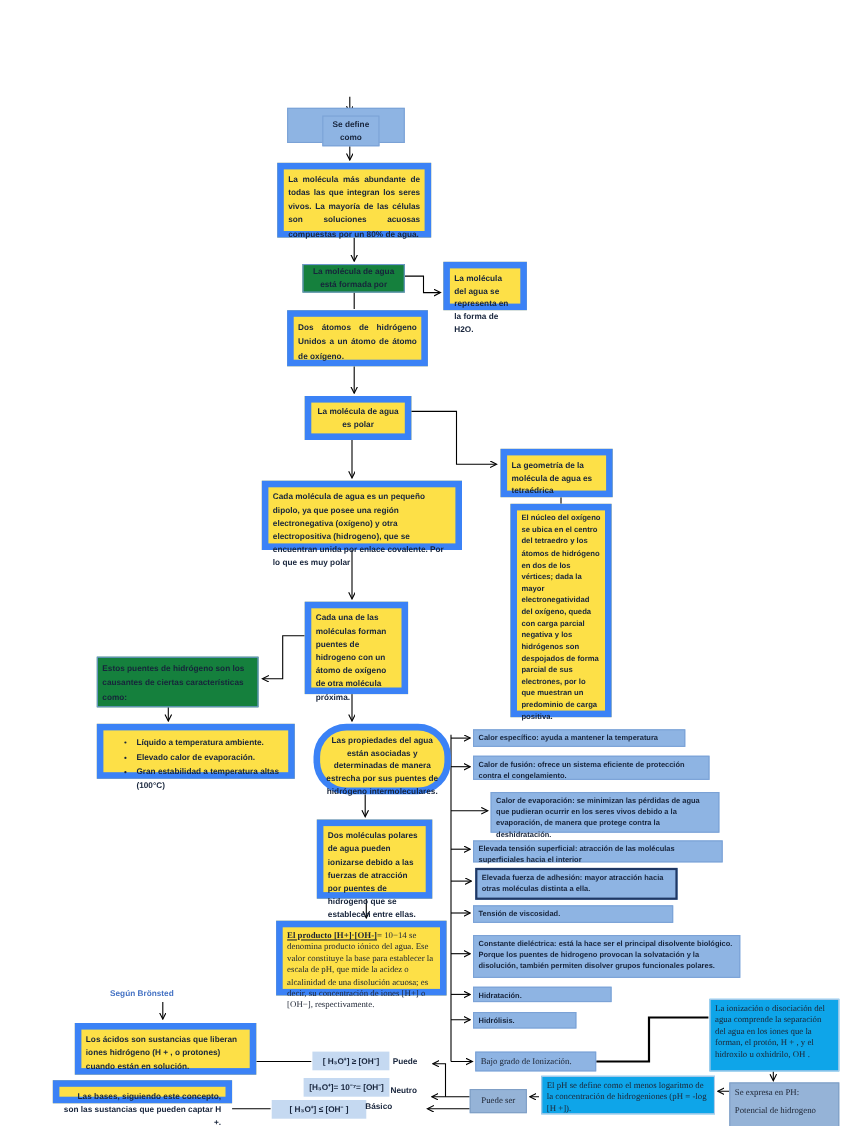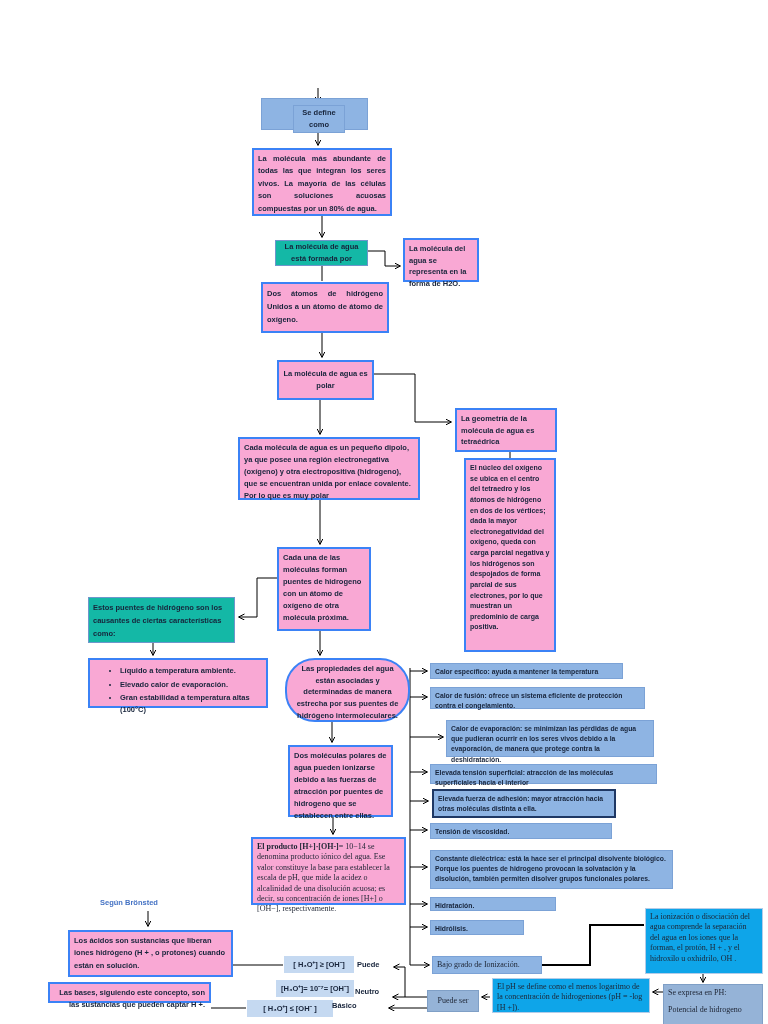--- a/index.html
+++ b/index.html
@@ -1,22 +1,22 @@
 <!DOCTYPE html>
 <html><head>
 <meta charset="utf-8">
 <style>
   html,body{margin:0;padding:0;background:#fff;}
   #canvas{position:relative;width:768px;height:1024px;background:#ffffff;overflow:hidden;
           font-family:"Liberation Sans",sans-serif;}
   svg.wires{position:absolute;left:0;top:0;width:768px;height:1024px;pointer-events:none;}
   .box{position:absolute;box-sizing:border-box;padding:3px 4px;color:#17243b;}
-  .light {background:#f9a8d4;border:2px solid #3b82f6;}
+  .light {background:#fde047;border:6px solid #3b82f6;}
   .medium{background:#8EB4E3;border:1px solid #7BA2D6;}
-  .dark  {background:#14b8a6;border:1px solid #6E96CC;}
+  .dark  {background:#15803d;border:1px solid #6E96CC;}
   .pale  {background:#0ea5e9;border:1px solid #B3CCE8;}
   .slate {background:#95B3D7;border:1px solid #7F9FC6;}
   .formula{background:#C5D9F1;border:none;text-align:center;}
   .sans  {font-weight:bold;font-size:7.5px;line-height:1.55;}
   .sans-sm{font-weight:bold;font-size:6.8px;line-height:1.5;}
   .serif {font-family:"Liberation Serif",serif;font-weight:normal;font-size:8px;line-height:1.3;color:#1d2433;}
   .center{text-align:center;}
   .justify{text-align:justify;}
   .vcenter{display:flex;align-items:center;justify-content:center;}
   .freelabel{position:absolute;font-weight:bold;font-size:7.5px;color:#17243b;}
@@ -107,21 +107,21 @@
       <li>Elevado calor de evaporación.</li>
       <li>Gran estabilidad a temperatura altas (100°C)</li>
     </ul>
   </div>
 
   <div class="box light sans center" style="left:285px;top:658px;width:125px;height:64px;line-height:1.55;border-radius:30px;">Las propiedades del agua están asociadas y determinadas de manera estrecha por sus puentes de hidrógeno intermoleculares.</div>
 
   <div class="box light sans" style="left:288px;top:745px;width:105px;height:72px;line-height:1.6;">Dos moléculas polares de agua pueden ionizarse debido a las fuerzas de atracción por puentes de hidrogeno que se establecen entre ellas.</div>
 
   <div class="box light serif" style="left:251px;top:837px;width:155px;height:68px;">
-    <span style="font-weight:bold;">El producto [H+]·[OH-]</span><span>= 10−14 se denomina producto iónico del agua. Ese valor constituye la base para establecer la escala de pH, que mide la acidez o alcalinidad de una disolución acuosa; es decir, su concentración de iones [H+] o [OH−], respectivamente.</span>
+    <span style="font-weight:bold;text-decoration:underline;">El producto [H+]·[OH-]</span><span>= 10−14 se denomina producto iónico del agua. Ese valor constituye la base para establecer la escala de pH, que mide la acidez o alcalinidad de una disolución acuosa; es decir, su concentración de iones [H+] o [OH−], respectivamente.</span>
   </div>
 
   <div class="box medium sans-sm" style="left:430px;top:663px;width:193px;height:16px;">Calor específico: ayuda a mantener la temperatura</div>
 
   <div class="box medium sans-sm" style="left:430px;top:687px;width:215px;height:22px;">Calor de fusión: ofrece un sistema eficiente de protección contra el congelamiento.</div>
 
   <div class="box medium sans-sm" style="left:446px;top:720px;width:208px;height:37px;">Calor de evaporación: se minimizan las pérdidas de agua que pudieran ocurrir en los seres vivos debido a la evaporación, de manera que protege contra la deshidratación.</div>
 
   <div class="box medium sans-sm" style="left:430px;top:764px;width:227px;height:20px;">Elevada tensión superficial: atracción de las moléculas superficiales hacia el interior</div>
 

